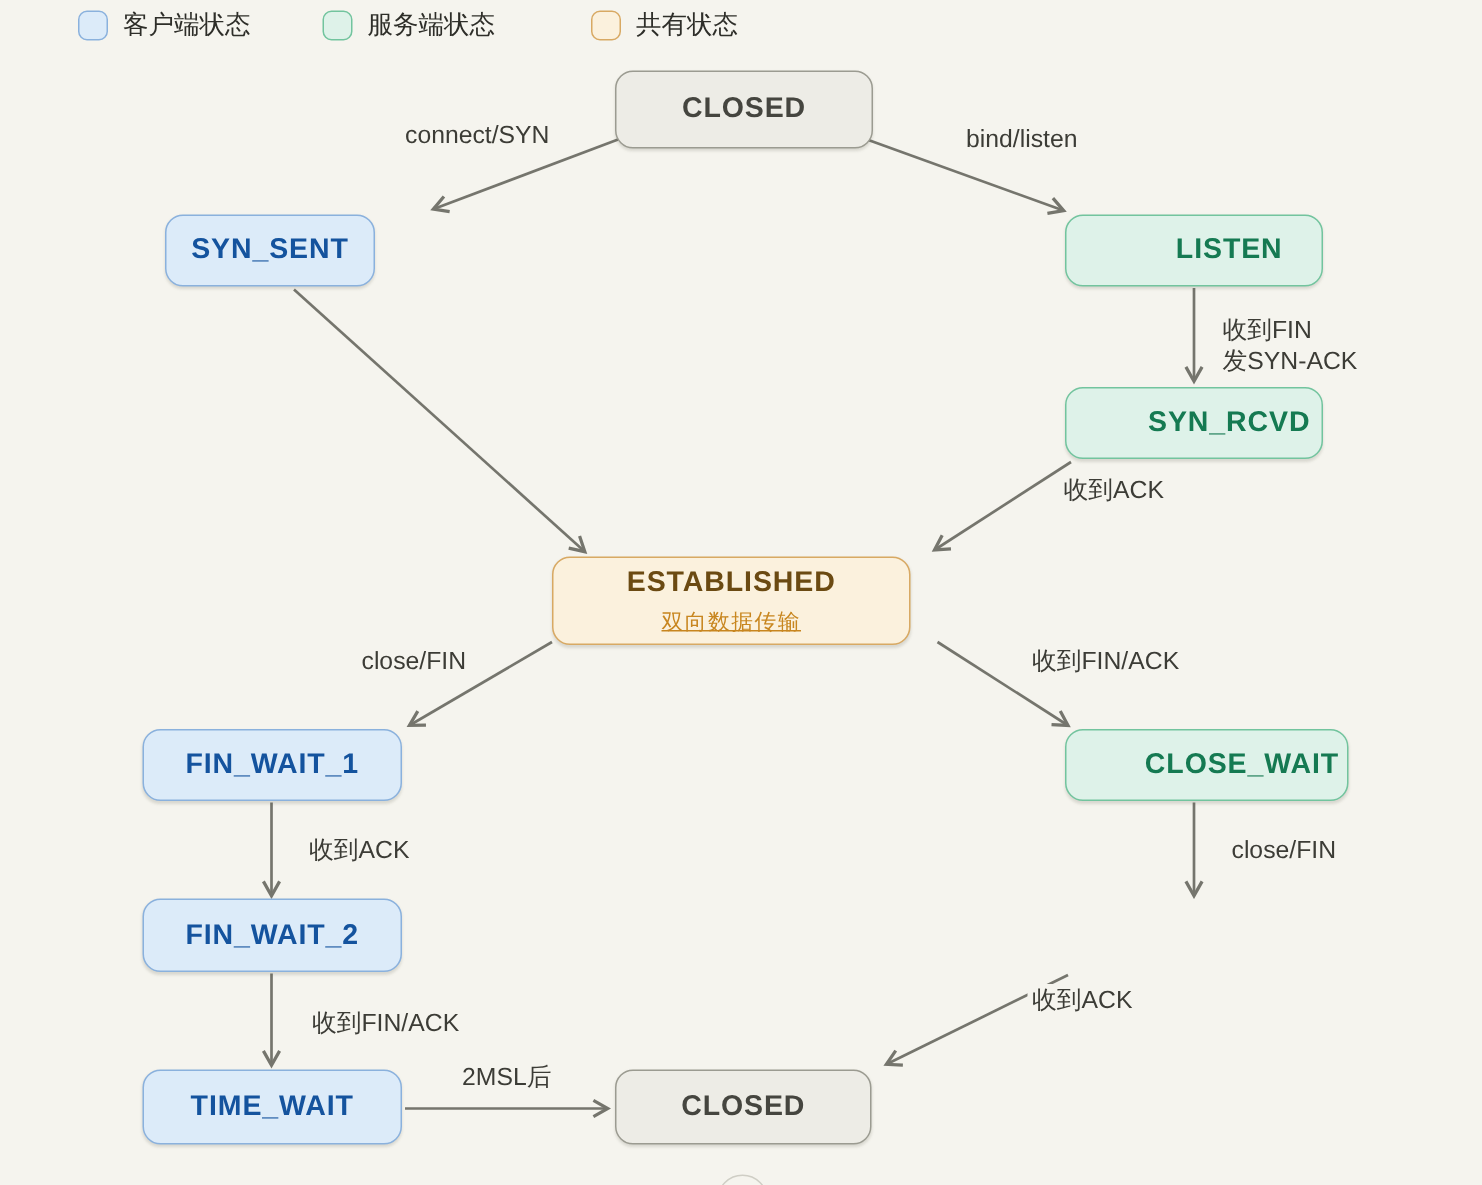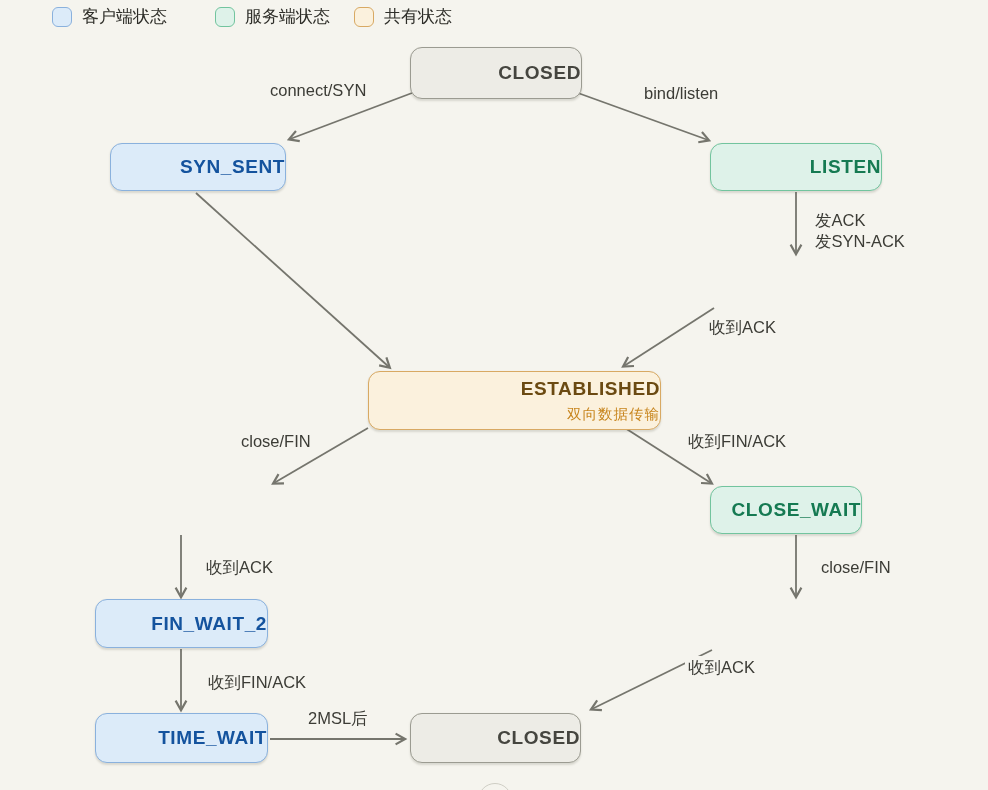--- a/index.html
+++ b/index.html
@@ -16,27 +16,27 @@
   .canvas{
     position:relative;
     width:988px;height:790px;
     background:var(--bg);
     overflow:hidden;
   }
   .arrow-layer{position:absolute;left:0;top:0;width:988px;height:790px;}
   .arrow-layer line{stroke:var(--arrow);stroke-width:1.8;}
   .node{
     position:absolute;
-    display:flex;flex-direction:column;align-items:flex-end;justify-content:center;
+    display:flex;flex-direction:column;align-items:center;justify-content:center;
     border-radius:12px;border:1.5px solid;
     box-sizing:border-box;
     font-weight:600;font-size:19px;letter-spacing:0.6px;
     box-shadow:0 1.5px 2px rgba(90,90,70,0.18);
   }
-  .node .sub{font-size:14.5px;font-weight:500;letter-spacing:1px;margin-top:5px;}
+  .node .sub{font-size:14.5px;font-weight:500;letter-spacing:1px;margin-top:5px;text-decoration:underline;}
   .node.client{background:var(--client-fill);border-color:var(--client-border);color:var(--client-text);}
   .node.server{background:var(--server-fill);border-color:var(--server-border);color:var(--server-text);padding-left:47px;}
   .node.shared{background:var(--shared-fill);border-color:var(--shared-border);color:var(--shared-text);}
   .node.shared .sub{color:var(--shared-subtext);}
   .node.neutral{background:var(--neutral-fill);border-color:var(--neutral-border);color:var(--neutral-text);}
   .edge-label{
     position:absolute;
     font-size:16.5px;color:var(--label-text);
     background:var(--bg);
     line-height:1.3;padding:1px 3px;
@@ -61,21 +61,21 @@
 
   <div class="legend">
     <div class="legend-item" style="left:52px">
       <span class="legend-swatch client"></span>
       <span class="legend-label">客户端状态</span>
     </div>
     <div class="legend-item" style="left:215px">
       <span class="legend-swatch server"></span>
       <span class="legend-label">服务端状态</span>
     </div>
-    <div class="legend-item" style="left:354px">
+    <div class="legend-item" style="left:394px">
       <span class="legend-swatch shared"></span>
       <span class="legend-label">共有状态</span>
     </div>
   </div>
 
   <svg class="arrow-layer" width="988" height="790" viewBox="0 0 988 790">
     <defs>
       <marker id="arrow" viewBox="0 0 12 12" refX="9" refY="6" markerWidth="8" markerHeight="8" orient="auto-start-reverse">
         <path d="M2,1.5 L10,6 L2,10.5" fill="none" stroke="#75756d" stroke-width="1.8"></path>
       </marker>
@@ -90,46 +90,52 @@
     <line x1="181" y1="535" x2="181" y2="596" marker-end="url(#arrow)"></line>
     <line x1="796" y1="535" x2="796" y2="596" marker-end="url(#arrow)"></line>
     <line x1="181" y1="649" x2="181" y2="709" marker-end="url(#arrow)"></line>
     <line x1="270" y1="739" x2="404" y2="739" marker-end="url(#arrow)"></line>
     <line x1="712" y1="650" x2="592" y2="709" marker-end="url(#arrow)"></line>
   </svg>
 
   <div class="edge-label" style="left:267px;top:79px">connect/SYN</div>
   <div class="edge-label" style="left:641px;top:82px">bind/listen</div>
   <div class="edge-label" style="left:812px;top:209px">
-    <div>发ACK</div>
+    <div>收到FIN</div>
     <div>发SYN-ACK</div>
   </div>
   <div class="edge-label" style="left:706px;top:316px">收到ACK</div>
   <div class="edge-label" style="left:238px;top:430px">close/FIN</div>
   <div class="edge-label" style="left:685px;top:430px">收到FIN/ACK</div>
   <div class="edge-label" style="left:203px;top:556px">收到ACK</div>
   <div class="edge-label" style="left:818px;top:556px">close/FIN</div>
   <div class="edge-label" style="left:205px;top:671px">收到FIN/ACK</div>
   <div class="edge-label" style="left:305px;top:707px">2MSL后</div>
   <div class="edge-label" style="left:685px;top:656px">收到ACK</div>
 
   <div class="node neutral" style="left:410px;top:47px;width:172px;height:52px">
     <span>CLOSED</span>
   </div>
-  <div class="node client" style="left:110px;top:143px;width:176px;height:48px">
+  <div class="node client" style="left:110px;top:143px;width:140px;height:48px">
     <span>SYN_SENT</span>
   </div>
   <div class="node server" style="left:710px;top:143px;width:172px;height:48px">
     <span>LISTEN</span>
   </div>
-  <div class="node shared" style="left:368px;top:371px;width:293px;height:59px">
+  <div class="node server" style="left:710px;top:258px;width:172px;height:48px">
+    <span>SYN_RCVD</span>
+  </div>
+  <div class="node shared" style="left:368px;top:371px;width:239px;height:59px">
     <span>ESTABLISHED</span>
     <span class="sub">双向数据传输</span>
   </div>
-  <div class="node server" style="left:710px;top:486px;width:152px;height:48px">
+  <div class="node client" style="left:95px;top:486px;width:173px;height:48px">
+    <span>FIN_WAIT_1</span>
+  </div>
+  <div class="node server" style="left:710px;top:486px;width:189px;height:48px">
     <span>CLOSE_WAIT</span>
   </div>
   <div class="node client" style="left:95px;top:599px;width:173px;height:49px">
     <span>FIN_WAIT_2</span>
   </div>
   <div class="node client" style="left:95px;top:713px;width:173px;height:50px">
     <span>TIME_WAIT</span>
   </div>
   <div class="node neutral" style="left:410px;top:713px;width:171px;height:50px">
     <span>CLOSED</span>

